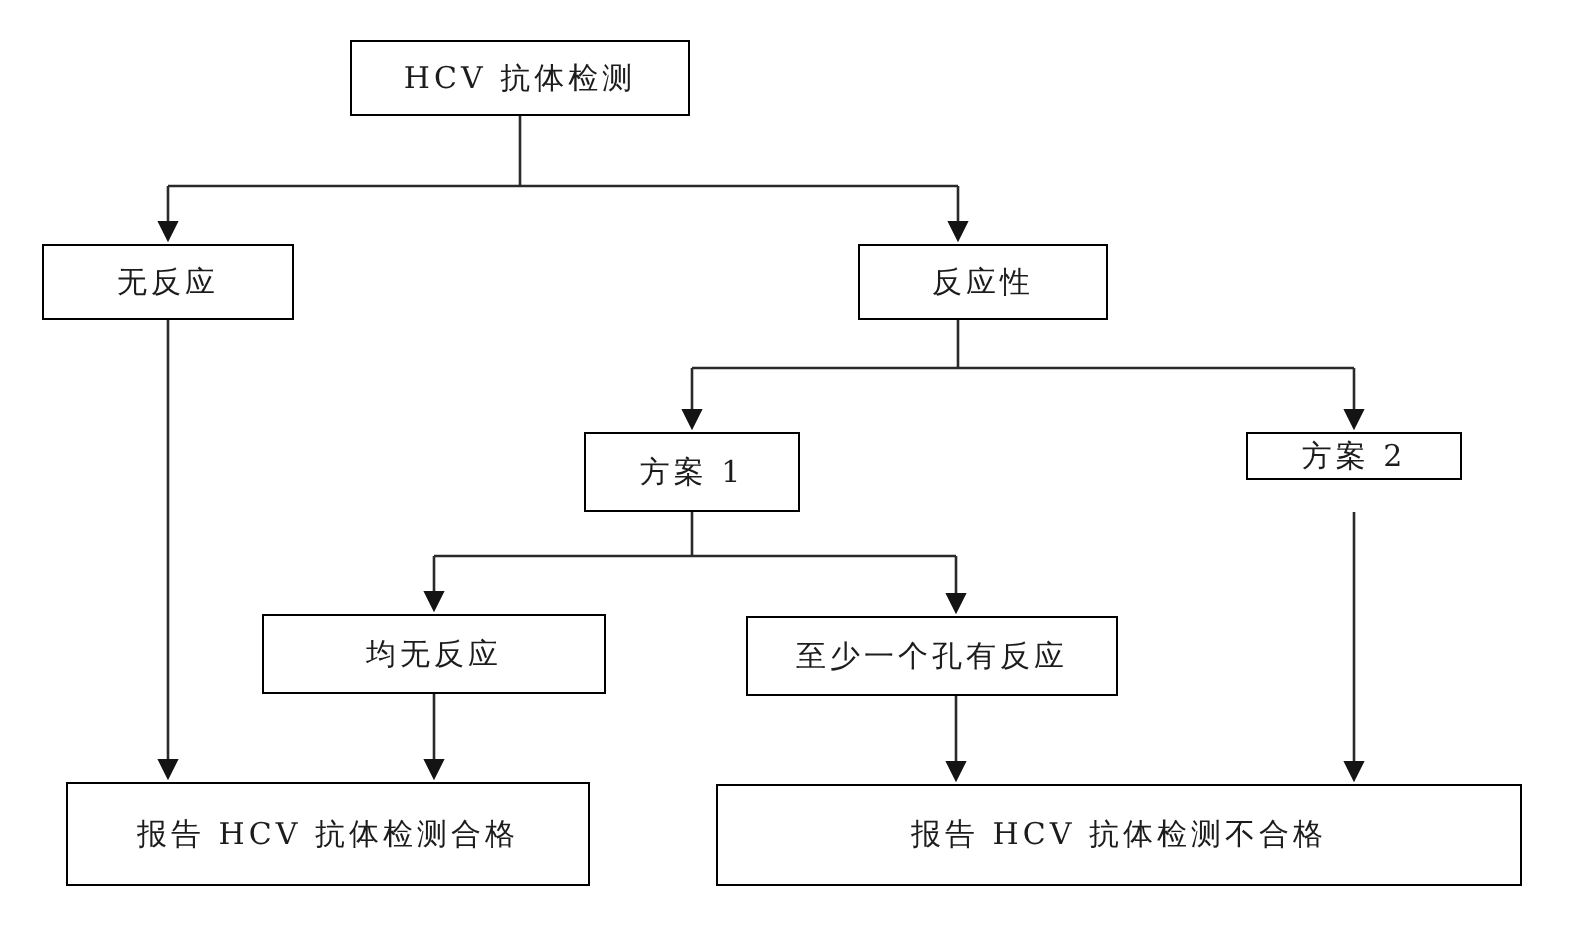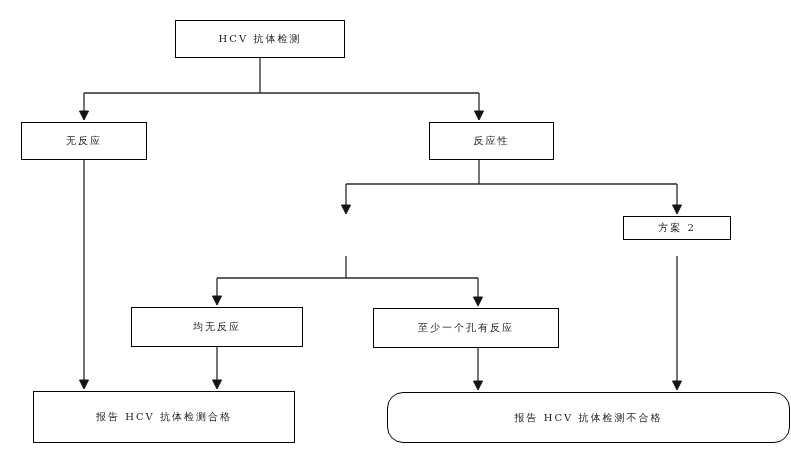--- a/index.html
+++ b/index.html
@@ -33,33 +33,33 @@
   .node {
     position: absolute;
     box-sizing: border-box;
     border: 1.5px solid #000000;
     background: #ffffff;
     display: flex;
     align-items: center;
     justify-content: center;
     text-align: center;
     color: #1c1c1c;
-    font-size: 10px;
+    font-size: 15px;
     letter-spacing: 2px;
     white-space: nowrap;
   }
   #n-root      { left: 175px; top: 20px;  width: 170px; height: 38px; }
   #n-nonreact  { left: 21px;  top: 122px; width: 126px; height: 38px; }
   #n-reactive  { left: 429px; top: 122px; width: 125px; height: 38px; }
   #n-scheme1   { left: 292px; top: 216px; width: 108px; height: 40px; }
   #n-scheme2   { left: 623px; top: 216px; width: 108px; height: 24px; }
   #n-allnon    { left: 131px; top: 307px; width: 172px; height: 40px; }
   #n-atleast   { left: 373px; top: 308px; width: 186px; height: 40px; }
   #n-pass      { left: 33px;  top: 391px; width: 262px; height: 52px; }
-  #n-fail      { left: 387px; top: 392px; width: 403px; height: 51px; border-radius: 16px; }
+  #n-fail      { left: 358px; top: 392px; width: 403px; height: 51px; }
 </style>
 </head>
 <body>
 
 <div class="canvas">
 
   <svg class="connectors" viewBox="0 0 791 463" xmlns="http://www.w3.org/2000/svg">
 
     <line x1="260" y1="58" x2="260" y2="93"></line>
     <line x1="84" y1="93" x2="479" y2="93"></line>
@@ -100,20 +100,23 @@
   </div>
 
   <div class="node" id="n-nonreact">
     <span>无反应</span>
   </div>
 
   <div class="node" id="n-reactive">
     <span>反应性</span>
   </div>
 
+  <div class="node" id="n-scheme1">
+    <span>方案 1</span>
+  </div>
 
   <div class="node" id="n-scheme2">
     <span>方案 2</span>
   </div>
 
   <div class="node" id="n-allnon">
     <span>均无反应</span>
   </div>
 
   <div class="node" id="n-atleast">

